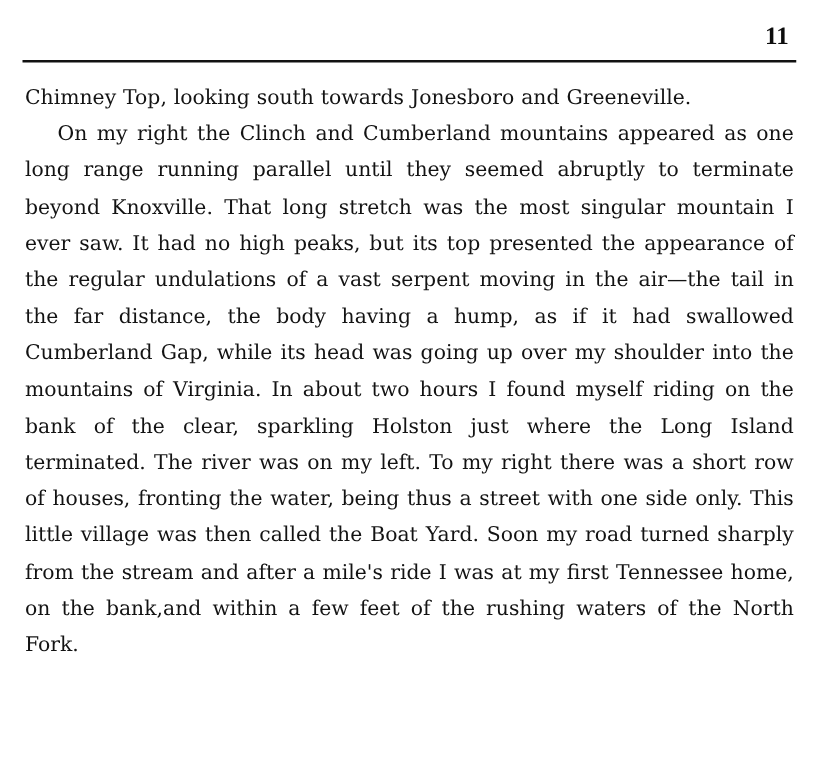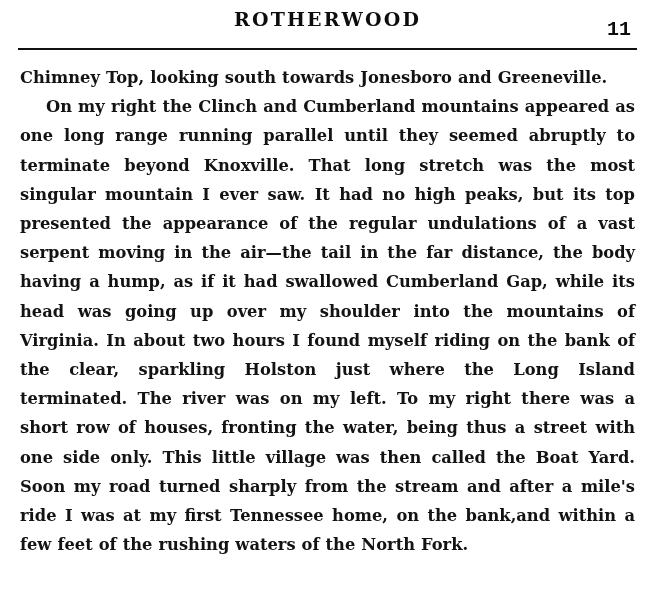--- a/index.html
+++ b/index.html
@@ -34,21 +34,21 @@
     font-weight: bold;
     font-size: 19px;
     letter-spacing: 2.2px;
     color: #0d0d0d;
     text-align: center;
   }
   .head-folio {
     position: absolute;
     right: 8px;
     bottom: 1px;
-    font-family: Liberation Mono, monospace;
+    font-family: Liberation Serif, serif;
     font-weight: bold;
     font-size: 20px;
     color: #0d0d0d;
   }
   .head-rule {
     margin: 6px 2px 0 2px;
     height: 2px;
     background: #111111;
   }
   .body-text {
@@ -58,36 +58,34 @@
   p {
     margin: 0;
     font-family: "DejaVu Serif", serif;
     font-size: 16.3px;
     line-height: 29.2px;
     color: #131313;
     text-align: justify;
     text-justify: inter-word;
     word-spacing: 0.4px;
     hyphens: none;
-    font-weight: bold;
   }
   p.indent {
     text-indent: 26px;
   }
   p.last-line-natural {
     text-align-last: left;
   }
 </style>
 </head>
 <body>
 
 <div class="page">
 
   <div class="running-head">
-    <div class="head-title">ROTHERWOOD</div>
     <div class="head-folio">11</div>
   </div>
 
   <div class="head-rule"></div>
 
   <div class="body-text">
     <p class="last-line-natural">Chimney Top, looking south towards Jonesboro and Greeneville.</p>
     <p class="indent last-line-natural">On my right the Clinch and Cumberland mountains appeared as one long range running parallel until they seemed abruptly to terminate beyond Knoxville.  That long stretch was the most singular mountain I ever saw.  It had no high peaks, but its top presented the appearance of the regular undulations of a vast serpent moving in the air—the tail in the far distance, the body having a hump, as if it had swallowed Cumberland Gap, while its head was going up over my shoulder into the mountains of Virginia.  In about two hours I found myself riding on the bank of the clear, sparkling Holston just where the Long Island terminated.  The river was on my left.  To my right there was a short row of houses, fronting the water, being thus a street with one side only.  This little village was then called the Boat Yard.  Soon my road turned sharply from the stream and after a mile's ride I was at my first Tennessee home, on the bank,and within a few feet of the rushing waters of the North Fork.</p>
   </div>
 

